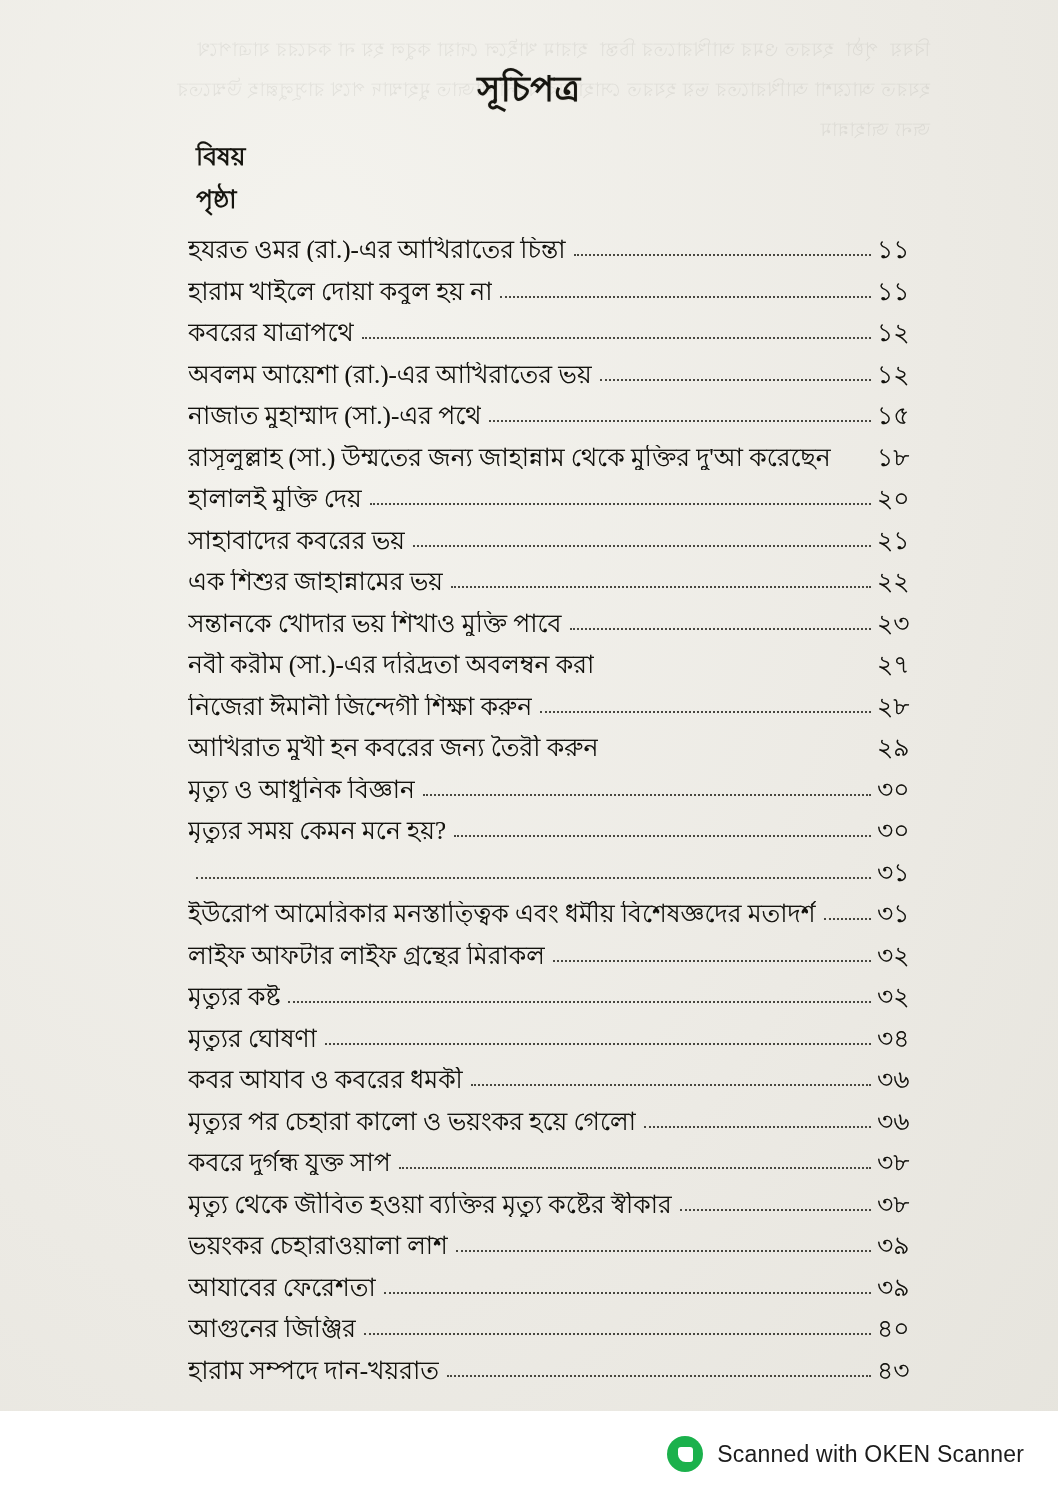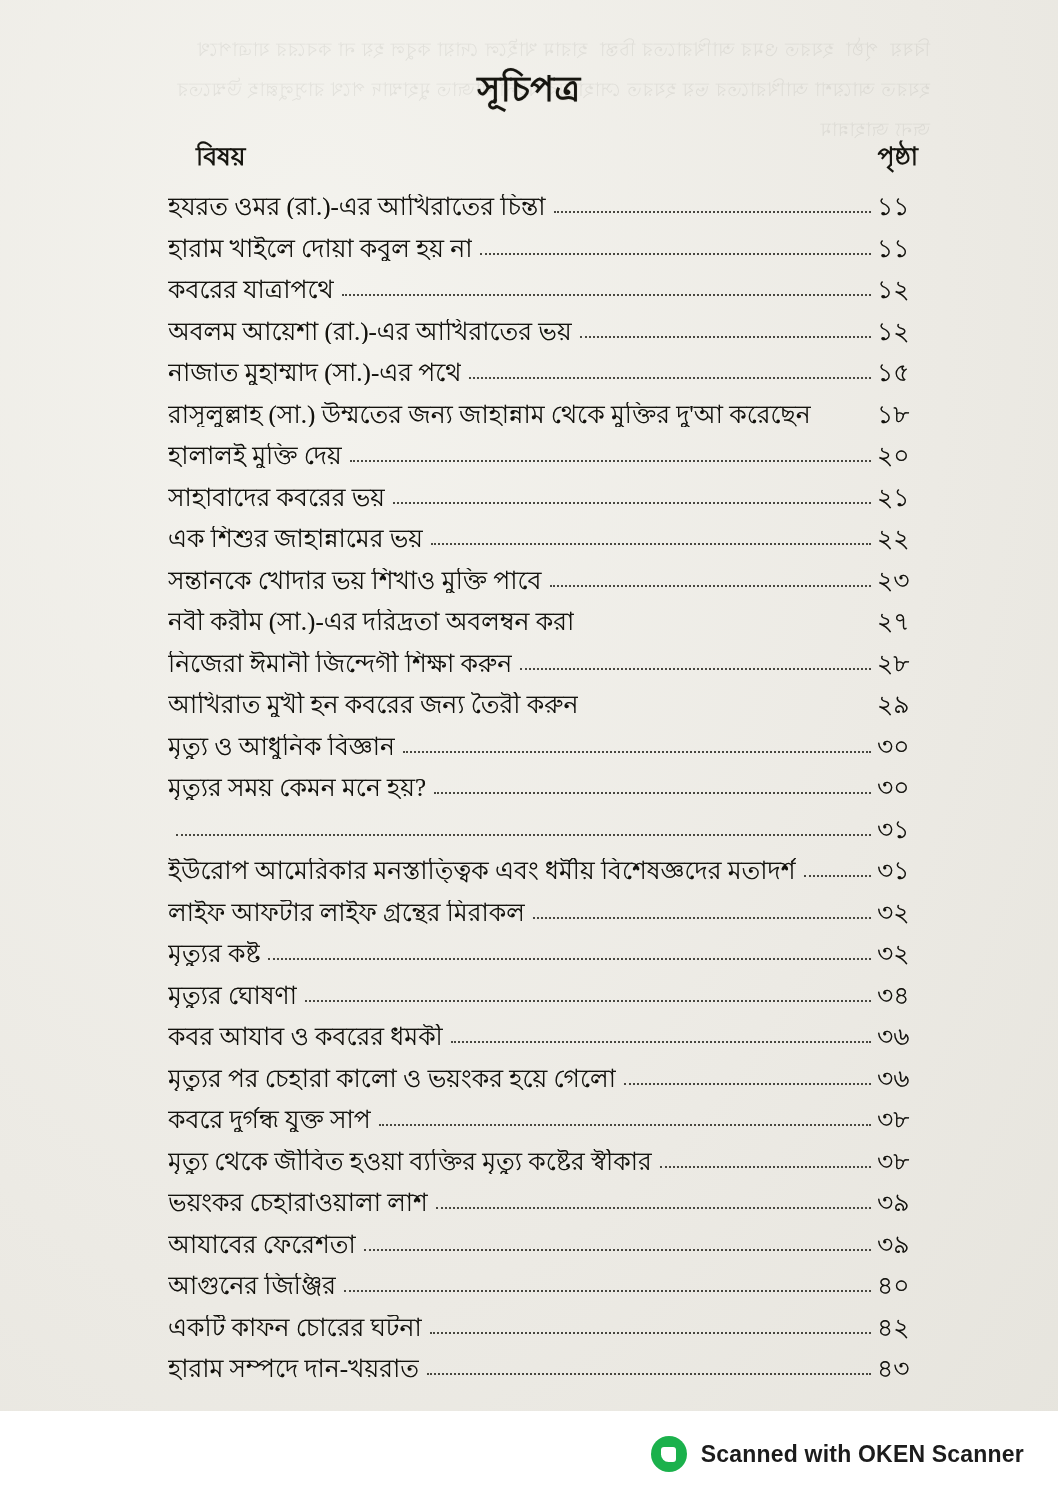--- a/index.html
+++ b/index.html
@@ -57,33 +57,35 @@
     text-shadow: 0 0 1px rgba(0,0,0,0.35);
   }
 
   .head-row {
     display: flex;
     justify-content: space-between;
     margin: 16px 140px 0 196px;
     font-size: 25px;
     font-weight: 700;
     color: #16150f;
+    flex-direction: column;
   }
 
   .toc {
     margin: 14px 135px 0 168px;
   }
   .toc-row {
     display: flex;
     align-items: flex-end;
     font-size: 25px;
     color: #13120d;
     line-height: 1.0;
     margin-bottom: 16.5px;
     white-space: nowrap;
+    margin-left: 20px;
   }
   .toc-row .label {
     flex: 0 1 auto;
     overflow: hidden;
     text-overflow: clip;
     text-shadow: 0 0 0.6px rgba(0,0,0,0.4);
   }
   .toc-row .dots {
     flex: 1 1 auto;
     margin: 0 6px 6px 8px;
@@ -131,21 +133,20 @@
     width: 15px;
     height: 15px;
     border-radius: 3px 3px 3px 50%;
     background: #ffffff;
   }
   .scan-text {
     font-family: "Liberation Sans", sans-serif;
     font-size: 23px;
     color: #1c1c1c;
     letter-spacing: 0.2px;
-    font-weight: bold;
   }
 </style>
 </head>
 <body>
 
 <div class="page"></div>
 
 <div class="bleed">বিষয়  পৃষ্ঠা  হযরত ওমর আখিরাতের চিন্তা  হারাম খাইলে দোয়া কবুল হয় না কবরের যাত্রাপথে হযরত আয়েশা আখিরাতের ভয় হযরত সোহায়েব ঘটনা নাজাত মুহাম্মাদ পথে রাসূলুল্লাহ উম্মতের জন্য জাহান্নাম</div>
 
 <div class="content">
@@ -314,25 +315,20 @@
       <span class="dots"></span>
       <span class="page-no">৩৯</span>
     </div>
 
     <div class="toc-row">
       <span class="label">আগুনের জিঞ্জির</span>
       <span class="dots"></span>
       <span class="page-no">৪০</span>
     </div>
 
-    <div class="toc-row">
-      <span class="label">একটি কাফন চোরের ঘটনা</span>
-      <span class="dots"></span>
-      <span class="page-no">৪২</span>
-    </div>
 
     <div class="toc-row">
       <span class="label">হারাম সম্পদে দান-খয়রাত</span>
       <span class="dots"></span>
       <span class="page-no">৪৩</span>
     </div>
 
   </div>
 </div>
 

